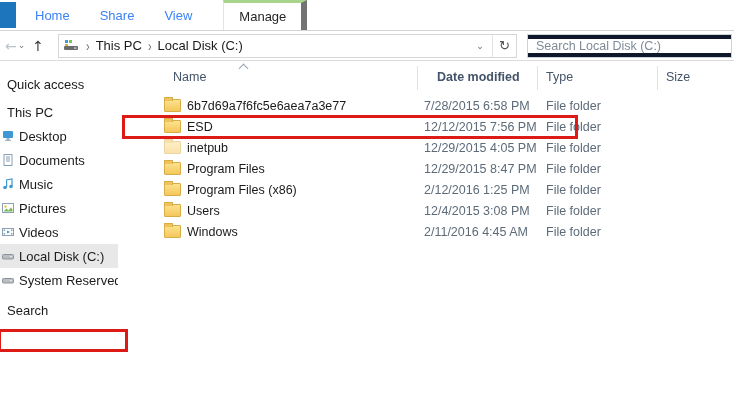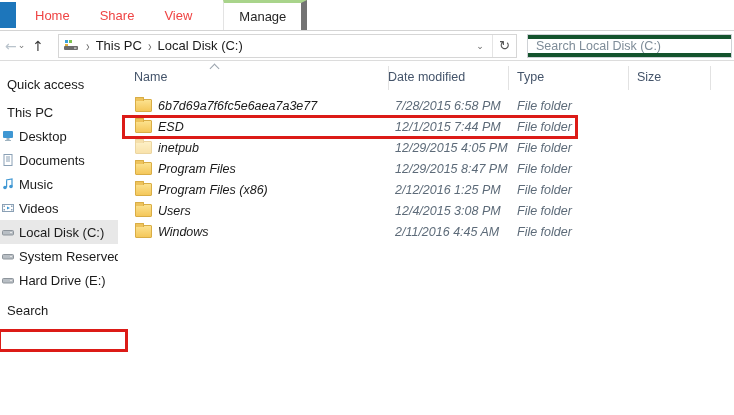--- a/index.html
+++ b/index.html
@@ -7,66 +7,66 @@
     --text:#1b1b1b; --sec:#5d6b79; --head:#44546a; --bdr:#d9d9d9;
   }
   *{margin:0;padding:0;box-sizing:border-box;}
   html,body{width:734px;height:415px;overflow:hidden;}
   body{font-family:"Liberation Sans","DejaVu Sans",sans-serif;background:#fff;position:relative;color:var(--text);}
 
   
   .tabbar{position:absolute;left:0;top:0;width:734px;height:31px;background:#fff;border-bottom:1px solid #d4d4d4;display:flex;align-items:stretch;}
   .file-stub{position:absolute;left:0;top:2px;width:16px;height:26px;background:var(--fileblue);}
   .tabs{display:flex;margin-left:20px;height:100%;align-items:stretch;font-size:13px;}
-  .tab{padding:0 15px;display:flex;align-items:center;color:#ef4444;cursor:default;}
+  .tab{padding:0 15px;display:flex;align-items:center;color:#3b82f6;cursor:default;}
   .tab.contextual{border-left:1px solid #e3e3e3;border-right:6px solid #737373;border-top:3px solid var(--green);margin-left:16px;background:#fff;color:#262626;}
 
   
   .toolbar{position:absolute;left:0;top:31px;width:734px;height:30px;background:#fff;border-bottom:1px solid #dcdcdc;display:flex;align-items:center;}
   .navbtns{display:flex;align-items:center;gap:2px;padding-left:5px;width:58px;}
   .nav-ic{font-family:"DejaVu Sans",sans-serif;font-size:13px;line-height:1;}
   .back{color:#b9c3cc;font-size:14px;}
   .drop{color:#777;font-size:9px;margin-left:-1px;}
   .up{color:#3c3c3c;font-size:14px;margin-left:5px;}
   .addressbar{height:24px;width:459px;border:1px solid #d6d6d6;display:flex;align-items:center;background:#fff;}
   .addr-main{flex:1;display:flex;align-items:center;padding-left:5px;font-size:13px;gap:6px;}
   .crumb-sep{color:#6d6d6d;font-size:11px;transform:scaleY(1.3);}
   .crumb{color:#1a1a1a;}
   .addr-ctrl{width:24px;height:100%;display:flex;align-items:center;justify-content:center;color:#555;border-left:1px solid #e4e4e4;font-family:"DejaVu Sans",sans-serif;}
   .addr-ctrl.chev{font-size:9px;color:#666;border-left:none;}
   .addr-ctrl.refresh{font-size:13px;}
-  .searchbox{margin-left:10px;height:24px;width:205px;border:1px solid #cfd2d6;display:flex;align-items:center;background:#14532d;}
+  .searchbox{margin-left:10px;height:24px;width:205px;border:1px solid #cfd2d6;display:flex;align-items:center;background:#0f172a;}
   .searchbox input{border:none;outline:none;width:100%;font-family:inherit;font-size:12.5px;padding:0 8px;color:#333;}
   .searchbox input::placeholder{color:#7e8c98;opacity:1;}
 
   
-  .content{position:absolute;left:0;top:62px;width:734px;height:311px;display:flex;}
+  .content{position:absolute;left:0;top:62px;width:734px;height:311px;display:flex;gap:29px;}
 
   
   .sidebar{width:118px;height:100%;background:#fff;padding-top:10px;flex:none;font-size:13px;}
   .side-item{height:24px;display:flex;align-items:center;white-space:nowrap;}
   .side-item.lvl0{padding-left:7px;}
   .side-item.lvl1{padding-left:2px;}
   .side-item.gap8{margin-top:8px;}
   .side-item.gap4{margin-top:4px;}
   .side-item.gap6{margin-top:6px;}
   .side-item.selected{background:#e8e8e8;}
   .side-ic{width:12px;height:12px;margin-right:5px;flex:none;display:inline-block;}
   .side-label{overflow:hidden;}
 
   
   .filearea{flex:1;height:100%;position:relative;font-size:12.5px;}
   .list-header{height:30px;position:relative;display:flex;align-items:center;color:var(--head);}
   .col-sep{position:absolute;top:4px;height:24px;width:1px;background:#e2e2e2;}
-  .hdr-name{position:absolute;left:16px;}
-  .hdr-date{position:absolute;left:270px;}
+  .hdr-name{position:absolute;left:26px;}
+  .hdr-date{position:absolute;left:290px;font-weight:bold;}
   .hdr-type{position:absolute;left:399px;}
   .hdr-size{position:absolute;left:519px;}
   .sort-caret{position:absolute;left:93px;top:3px;width:7px;height:7px;border-left:1px solid #9aa3ad;border-top:1px solid #9aa3ad;transform:rotate(45deg);}
-  .rows{padding-top:3px;font-style:italic;}
+  .rows{padding-top:3px;}
   .frow{height:21px;position:relative;display:flex;align-items:center;}
   .folder{position:absolute;left:17px;top:4px;width:17px;height:13px;background:linear-gradient(#fce28f,#f4c75a);border:1px solid #d9ad45;border-radius:1px;}
   .folder::before{content:"";position:absolute;top:-3px;left:-1px;width:7px;height:3px;background:#eec35c;border:1px solid #d9ad45;border-bottom:none;border-radius:1px 1px 0 0;}
   .folder.faded{opacity:.5;}
   .fname{position:absolute;left:40px;color:#1a1a1a;}
   .fdate{position:absolute;left:277px;color:var(--sec);}
   .ftype{position:absolute;left:399px;color:var(--sec);}
   .fsize{position:absolute;left:519px;color:var(--sec);}
 
   
@@ -156,20 +156,30 @@
             <circle cx="3" cy="9.5" r="1.8" fill="#3f97d3"></circle>
             <circle cx="9" cy="8.5" r="1.8" fill="#3f97d3"></circle>
             <line x1="4.6" y1="2.2" x2="4.6" y2="9.3" stroke="#3f97d3" stroke-width="1.2"></line>
           </svg>
       </span>
       <span class="side-label">Music</span>
     </div>
     <div class="side-item lvl1">
       <span class="side-ic">
         <svg width="12" height="12" viewBox="0 0 12 12">
+            <rect x="0.5" y="1.5" width="11" height="9" fill="#fff" stroke="#8aa0b5"></rect>
+            <circle cx="3.5" cy="4.5" r="1.2" fill="#f0c243"></circle>
+            <path d="M1.5 9.5l3-3 2 2 2.5-3 1.5 2v2z" fill="#79b75a"></path>
+          </svg>
+      </span>
+      <span class="side-label">Pictures</span>
+    </div>
+    <div class="side-item lvl1">
+      <span class="side-ic">
+        <svg width="12" height="12" viewBox="0 0 12 12">
             <rect x="0.5" y="2.5" width="11" height="7" fill="#fff" stroke="#8aa0b5"></rect>
             <rect x="1.5" y="3.5" width="1.5" height="1.5" fill="#8aa0b5"></rect>
             <rect x="1.5" y="7" width="1.5" height="1.5" fill="#8aa0b5"></rect>
             <rect x="9" y="3.5" width="1.5" height="1.5" fill="#8aa0b5"></rect>
             <rect x="9" y="7" width="1.5" height="1.5" fill="#8aa0b5"></rect>
             <path d="M5 4.5l3 1.5-3 1.5z" fill="#3f97d3"></path>
           </svg>
       </span>
       <span class="side-label">Videos</span>
     </div>
@@ -183,29 +193,20 @@
       <span class="side-label">Local Disk (C:)</span>
     </div>
     <div class="side-item lvl1">
       <span class="side-ic">
         <svg width="12" height="12" viewBox="0 0 12 12">
             <rect x="0.5" y="4.5" width="11" height="4.5" rx="1" fill="#b8bec4" stroke="#8d949b"></rect>
             <rect x="8" y="6" width="2" height="1" fill="#e8e8e8"></rect>
           </svg>
       </span>
       <span class="side-label">System Reserved (D</span>
-    </div>
-    <div class="side-item lvl1">
-      <span class="side-ic">
-        <svg width="12" height="12" viewBox="0 0 12 12">
-            <rect x="0.5" y="4.5" width="11" height="4.5" rx="1" fill="#b8bec4" stroke="#8d949b"></rect>
-            <rect x="8" y="6" width="2" height="1" fill="#e8e8e8"></rect>
-          </svg>
-      </span>
-      <span class="side-label">Hard Drive (E:)</span>
     </div>
     <div class="side-item lvl0 gap6">
       <span class="side-label">Search</span>
     </div>
   </div>
 
   <div class="filearea">
     <div class="list-header">
       <span class="hdr-name">Name</span>
       <span class="sort-caret"></span>
@@ -221,21 +222,21 @@
       <div class="frow">
         <span class="folder"></span>
         <span class="fname">6b7d69a7f6fc5e6aea7a3e77</span>
         <span class="fdate">7/28/2015 6:58 PM</span>
         <span class="ftype">File folder</span>
         <span class="fsize"></span>
       </div>
       <div class="frow">
         <span class="folder"></span>
         <span class="fname">ESD</span>
-        <span class="fdate">12/1/2015 7:44 PM</span>
+        <span class="fdate">12/12/2015 7:56 PM</span>
         <span class="ftype">File folder</span>
         <span class="fsize"></span>
       </div>
       <div class="frow">
         <span class="folder faded"></span>
         <span class="fname">inetpub</span>
         <span class="fdate">12/29/2015 4:05 PM</span>
         <span class="ftype">File folder</span>
         <span class="fsize"></span>
       </div>

